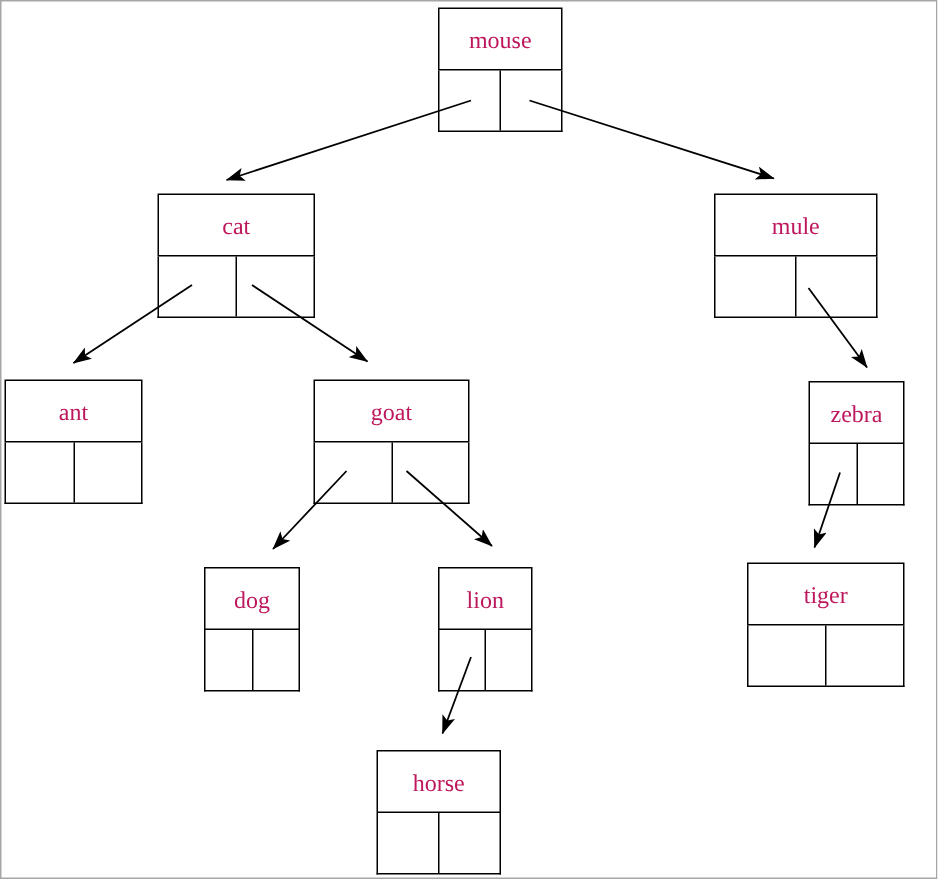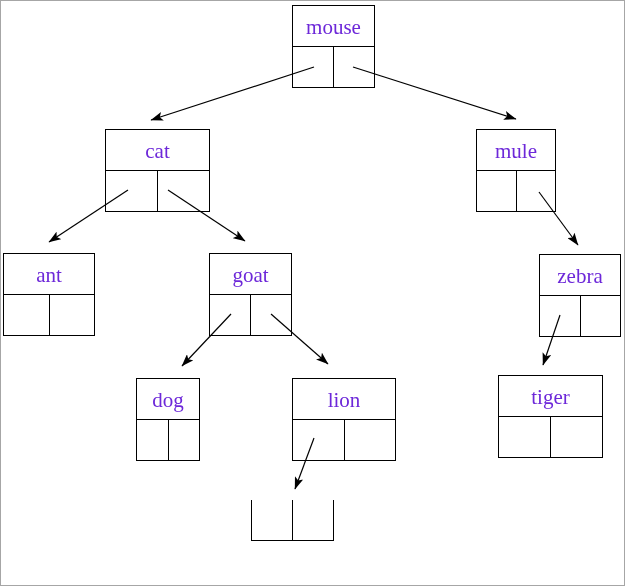--- a/index.html
+++ b/index.html
@@ -18,42 +18,42 @@
     box-sizing: border-box;
     background: #ffffff;
   }
   .nlabel {
     box-sizing: border-box;
     height: 42px;
     border: 1px solid #000;
     display: flex;
     align-items: center;
     justify-content: center;
-    font-size: 21px;
-    color: #6d28d9;
+    font-size: 16px;
+    color: #be185d;
     padding-top: 3px;
   }
   .cells {
     box-sizing: border-box;
     height: 41px;
     border: 1px solid #000;
     border-top: none;
     display: flex;
   }
   .cell { flex: 1 1 50%; }
   .cell.cl { border-right: 1px solid #000; }
   
   #n-mouse { left: 291px; top: 4px;   width: 83px; }
   #n-cat   { left: 104px; top: 128px; width: 105px; }
-  #n-mule  { left: 475px; top: 128px; width: 80px; }
+  #n-mule  { left: 475px; top: 128px; width: 109px; }
   #n-ant   { left: 2px;   top: 252px; width: 92px; }
-  #n-goat  { left: 208px; top: 252px; width: 83px; }
-  #n-zebra { left: 538px; top: 253px; width: 82px; font-family: Liberation Serif, serif; }
+  #n-goat  { left: 208px; top: 252px; width: 104px; }
+  #n-zebra { left: 538px; top: 253px; width: 64px; font-family: Liberation Serif, serif; }
   #n-dog   { left: 135px; top: 377px; width: 64px; }
-  #n-lion  { left: 291px; top: 377px; width: 104px; }
+  #n-lion  { left: 291px; top: 377px; width: 63px; }
   #n-tiger { left: 497px; top: 374px; width: 105px; }
   #n-horse { left: 250px; top: 499px; width: 83px; }
   .edges {
     position: absolute;
     left: 0; top: 0;
     width: 625px; height: 586px;
     pointer-events: none;
   }
   .edges line { stroke: #000; stroke-width: 1.2; }
 </style>
@@ -128,20 +128,21 @@
 
   <div class="node" id="n-tiger">
     <div class="nlabel">tiger</div>
     <div class="cells">
       <div class="cell cl"></div>
       <div class="cell cr"></div>
     </div>
   </div>
 
   <div class="node" id="n-horse">
+    <div class="nlabel">horse</div>
     <div class="cells">
       <div class="cell cl"></div>
       <div class="cell cr"></div>
     </div>
   </div>
 
   <svg class="edges" width="625" height="586" viewBox="0 0 625 586" xmlns="http://www.w3.org/2000/svg">
     <defs>
       <marker id="ah" markerUnits="userSpaceOnUse" markerWidth="13" markerHeight="9" refX="12" refY="4.5" orient="auto">
         <path d="M0,0 L12.5,4.5 L0,9 L2.8,4.5 Z" fill="#000"></path>

